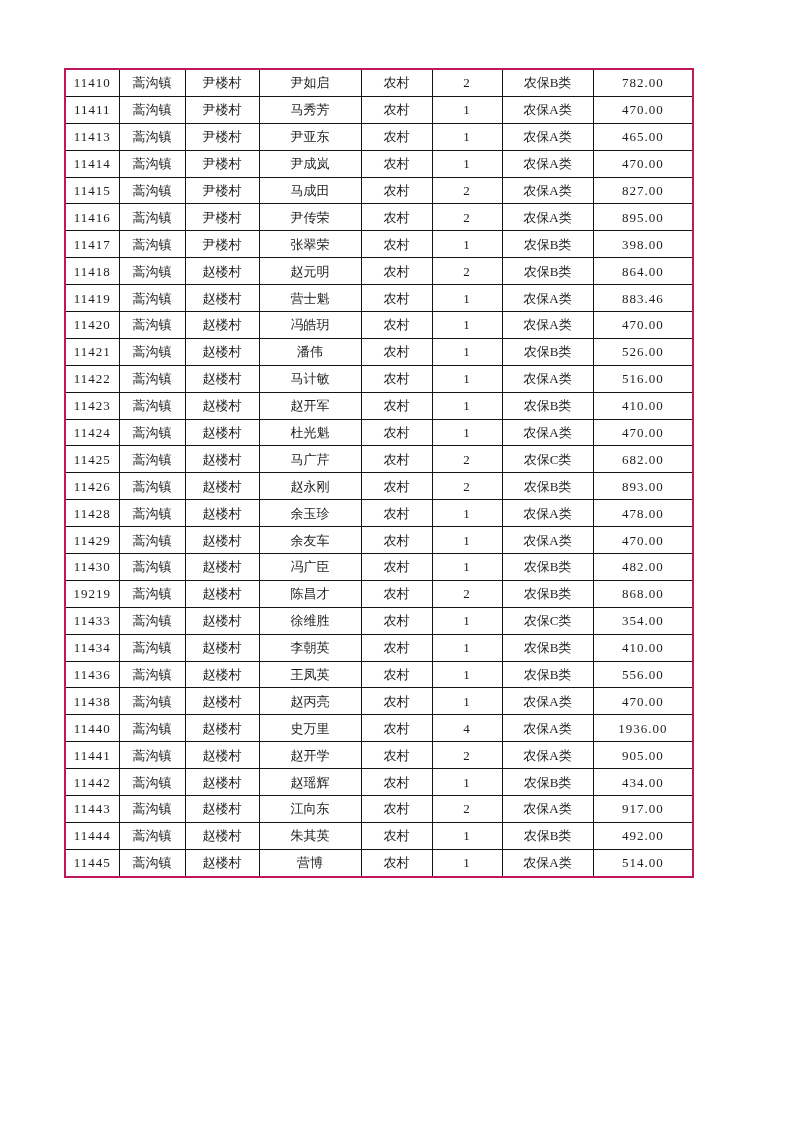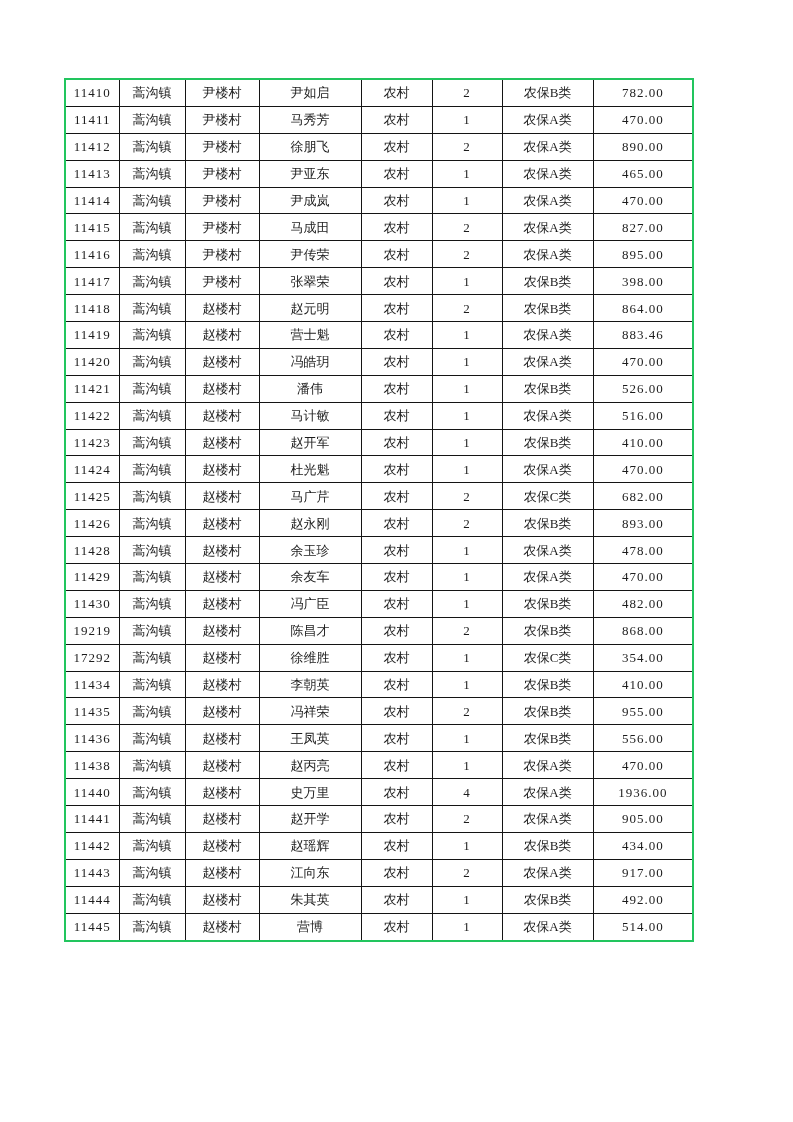--- a/index.html
+++ b/index.html
@@ -15,25 +15,25 @@
     color: #1c1c1c;
   }
   .page {
     position: absolute;
     inset: 0;
     background: #ffffff;
   }
   table.data-table {
     position: absolute;
     left: 64px;
-    top: 78px;
+    top: 68px;
     width: 628px;
     border-collapse: collapse;
     table-layout: fixed;
-    border: 2px solid #22c55e;
+    border: 2px solid #be185d;
     font-family: Liberation Serif, serif;
   }
   table.data-table td {
     border: 1px solid #141414;
     height: 25.9px;
     padding: 0 2px;
     text-align: center;
     vertical-align: middle;
     font-size: 13px;
     line-height: 1;
@@ -79,30 +79,20 @@
           <td>11411</td>
           <td>蒿沟镇</td>
           <td>尹楼村</td>
           <td>马秀芳</td>
           <td>农村</td>
           <td>1</td>
           <td>农保A类</td>
           <td>470.00</td>
         </tr>
         <tr>
-          <td>11412</td>
-          <td>蒿沟镇</td>
-          <td>尹楼村</td>
-          <td>徐朋飞</td>
-          <td>农村</td>
-          <td>2</td>
-          <td>农保A类</td>
-          <td>890.00</td>
-        </tr>
-        <tr>
           <td>11413</td>
           <td>蒿沟镇</td>
           <td>尹楼村</td>
           <td>尹亚东</td>
           <td>农村</td>
           <td>1</td>
           <td>农保A类</td>
           <td>465.00</td>
         </tr>
         <tr>
@@ -269,48 +259,38 @@
           <td>19219</td>
           <td>蒿沟镇</td>
           <td>赵楼村</td>
           <td>陈昌才</td>
           <td>农村</td>
           <td>2</td>
           <td>农保B类</td>
           <td>868.00</td>
         </tr>
         <tr>
-          <td>17292</td>
+          <td>11433</td>
           <td>蒿沟镇</td>
           <td>赵楼村</td>
           <td>徐维胜</td>
           <td>农村</td>
           <td>1</td>
           <td>农保C类</td>
           <td>354.00</td>
         </tr>
         <tr>
           <td>11434</td>
           <td>蒿沟镇</td>
           <td>赵楼村</td>
           <td>李朝英</td>
           <td>农村</td>
           <td>1</td>
           <td>农保B类</td>
           <td>410.00</td>
-        </tr>
-        <tr>
-          <td>11435</td>
-          <td>蒿沟镇</td>
-          <td>赵楼村</td>
-          <td>冯祥荣</td>
-          <td>农村</td>
-          <td>2</td>
-          <td>农保B类</td>
-          <td>955.00</td>
         </tr>
         <tr>
           <td>11436</td>
           <td>蒿沟镇</td>
           <td>赵楼村</td>
           <td>王凤英</td>
           <td>农村</td>
           <td>1</td>
           <td>农保B类</td>
           <td>556.00</td>

